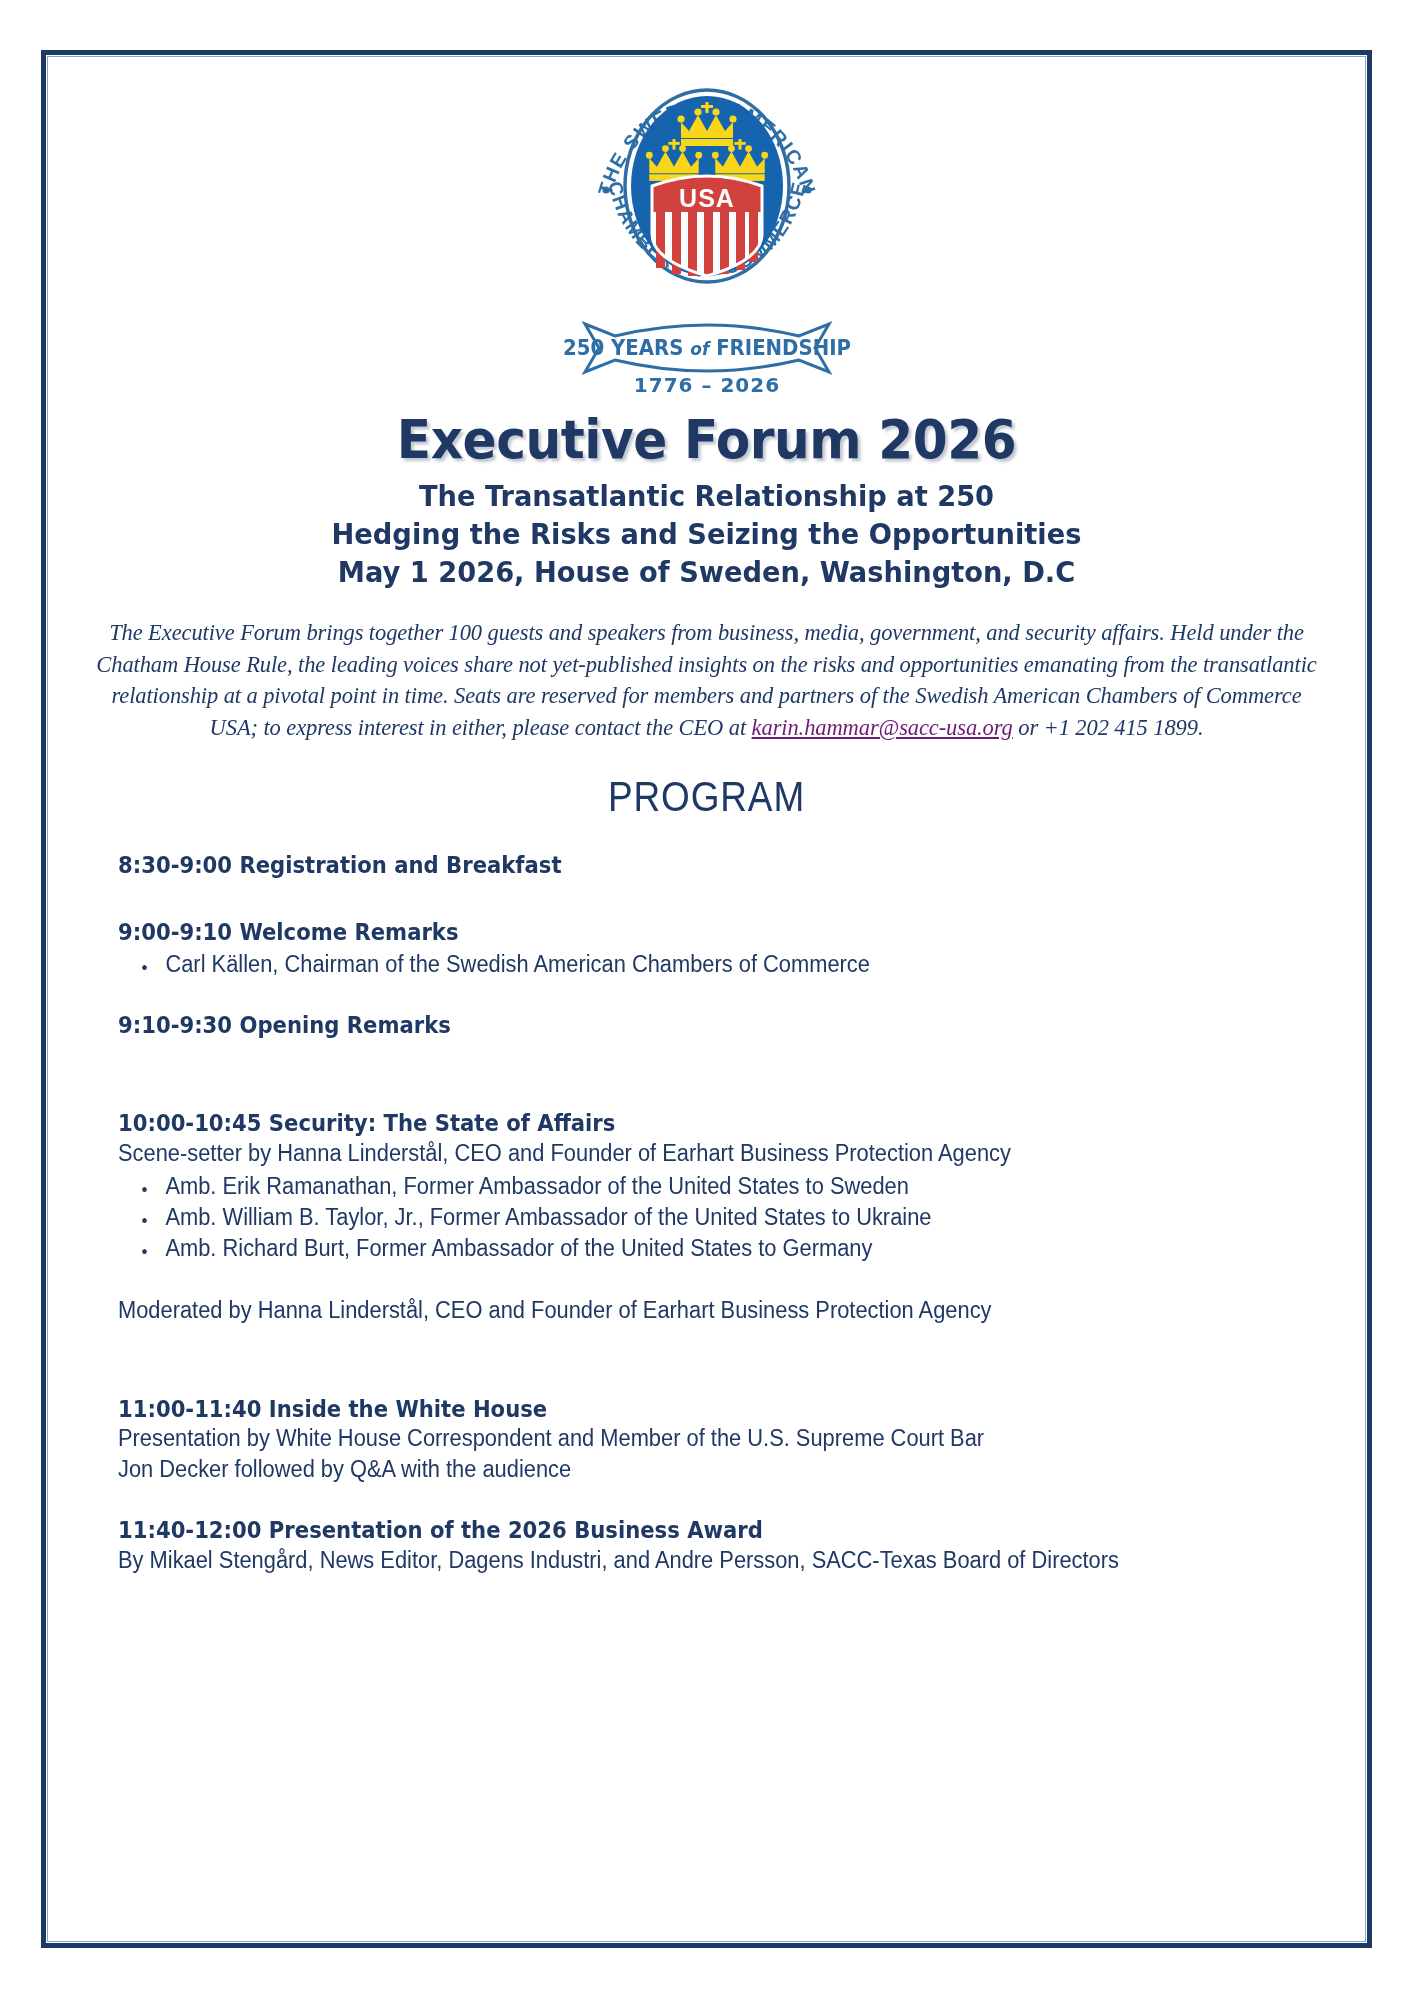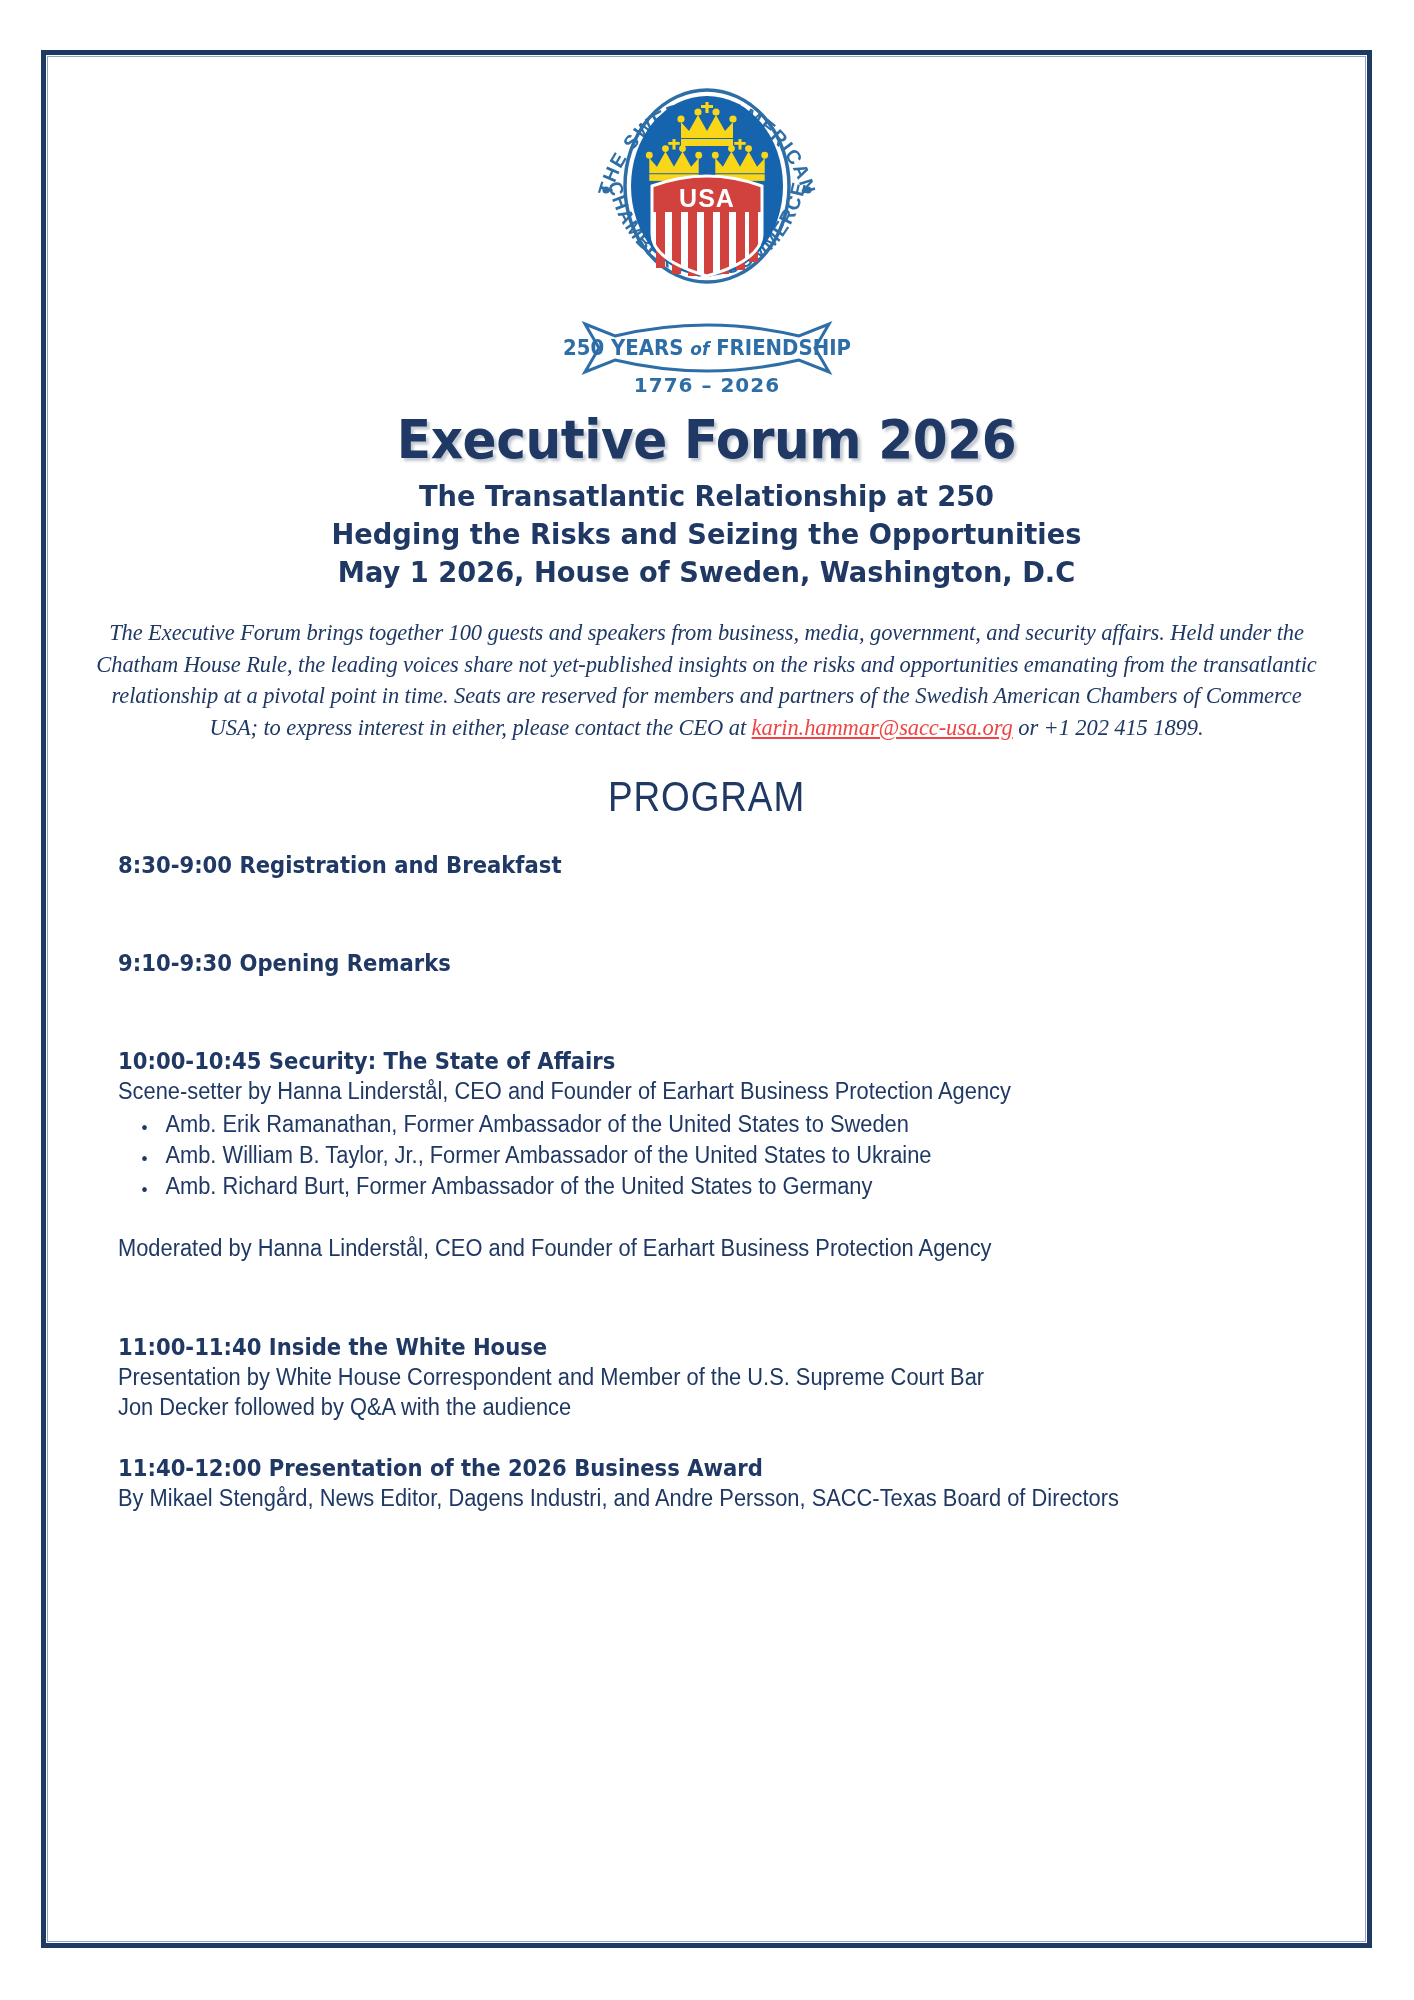--- a/index.html
+++ b/index.html
@@ -91,21 +91,21 @@
     font-family: "Liberation Serif", serif;
     font-style: italic;
     font-size: 22.5px;
     line-height: 1.40;
     color: #1f3864;
     margin: 26px 46px 0 46px;
     letter-spacing: -0.1px;
   }
   .intro a,
   .intro .mail {
-    color: #ef4444;
+    color: #701a75;
     text-decoration: underline;
   }
 
   
   .program-heading {
     text-align: center;
     font-family: "Liberation Sans", sans-serif;
     font-weight: normal;
     font-size: 42px;
     color: #1f3864;
@@ -278,20 +278,26 @@
 
     <div class="program-heading">PROGRAM</div>
 
     <div class="program">
 
       <div class="slot">
         <div class="slot-heading">8:30-9:00 Registration and Breakfast</div>
       </div>
       <div class="gap-lg"></div>
 
+      <div class="slot">
+        <div class="slot-heading">9:00-9:10 Welcome Remarks</div>
+        <ul class="bullets">
+          <li>Carl Källen, Chairman of the Swedish American Chambers of Commerce</li>
+        </ul>
+      </div>
       <div class="gap-md"></div>
 
       <div class="slot">
         <div class="slot-heading">9:10-9:30 Opening Remarks</div>
       </div>
       <div class="gap-md"></div>
 
       <div class="gap-lg"></div>
 
       <div class="slot">

